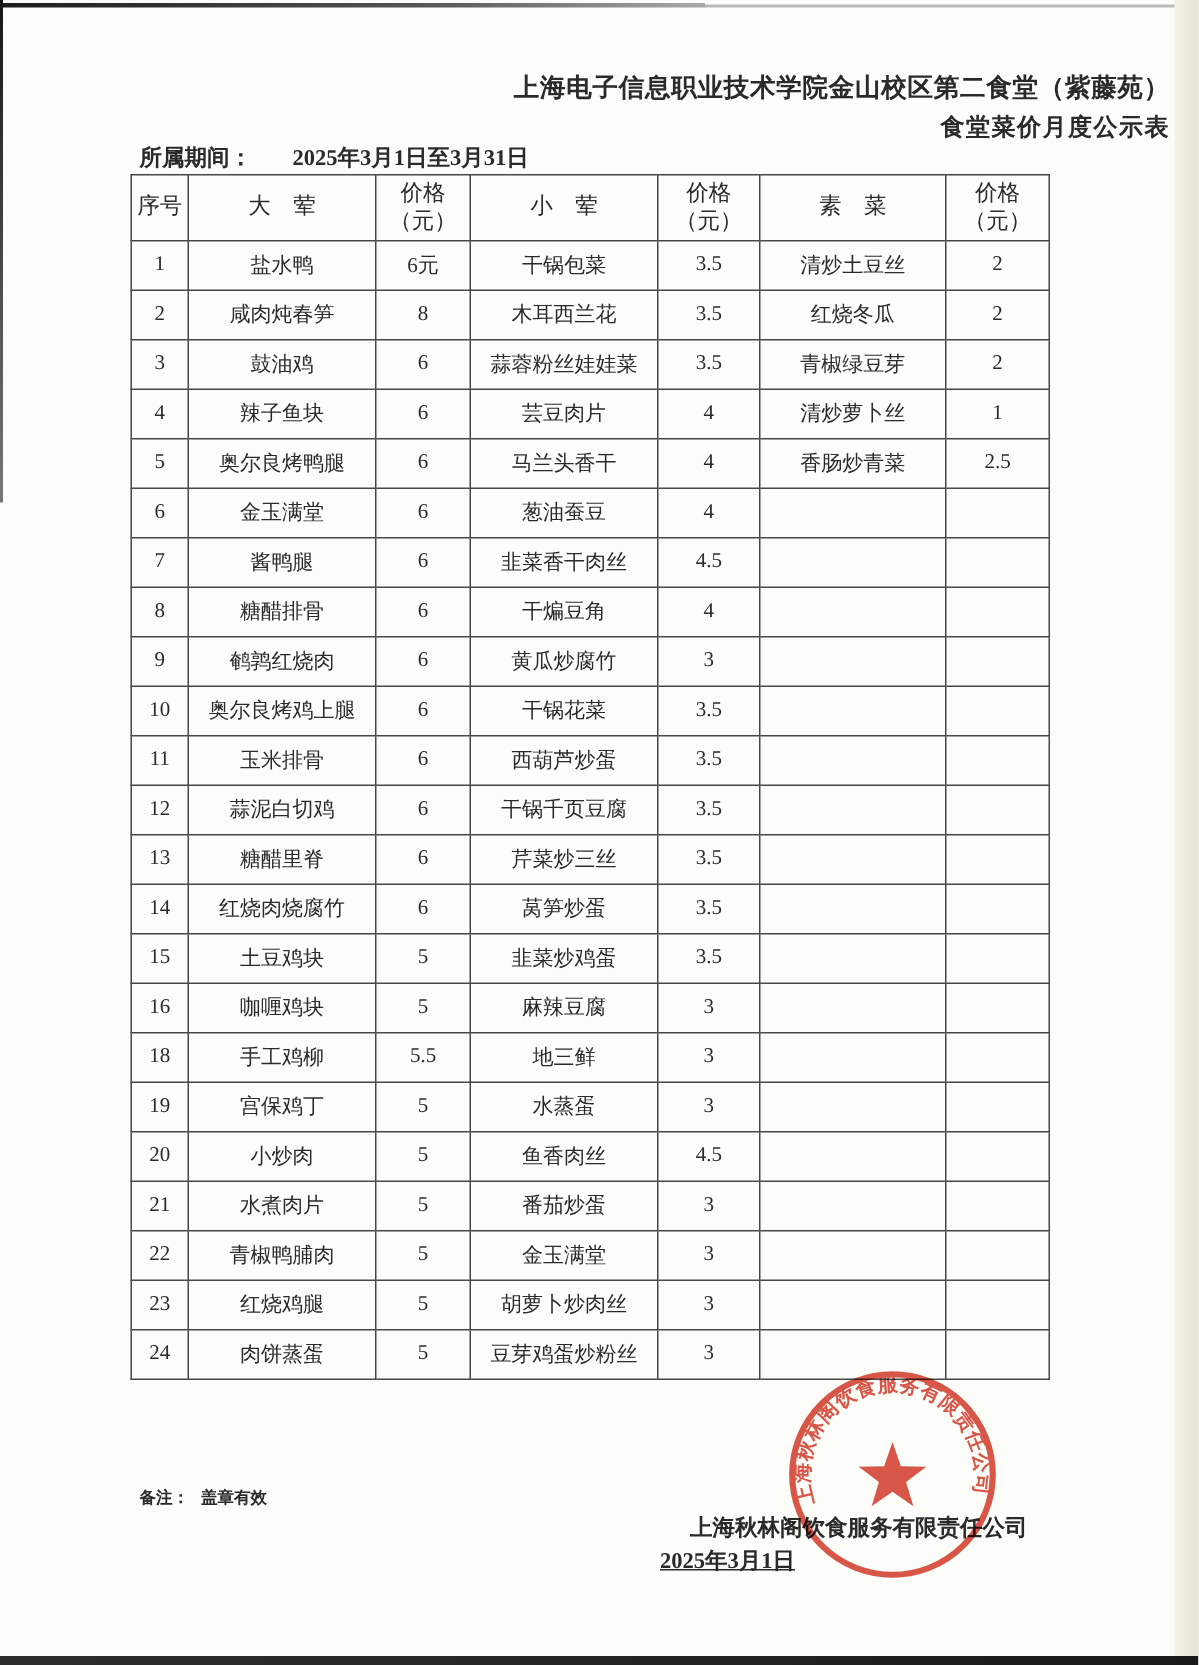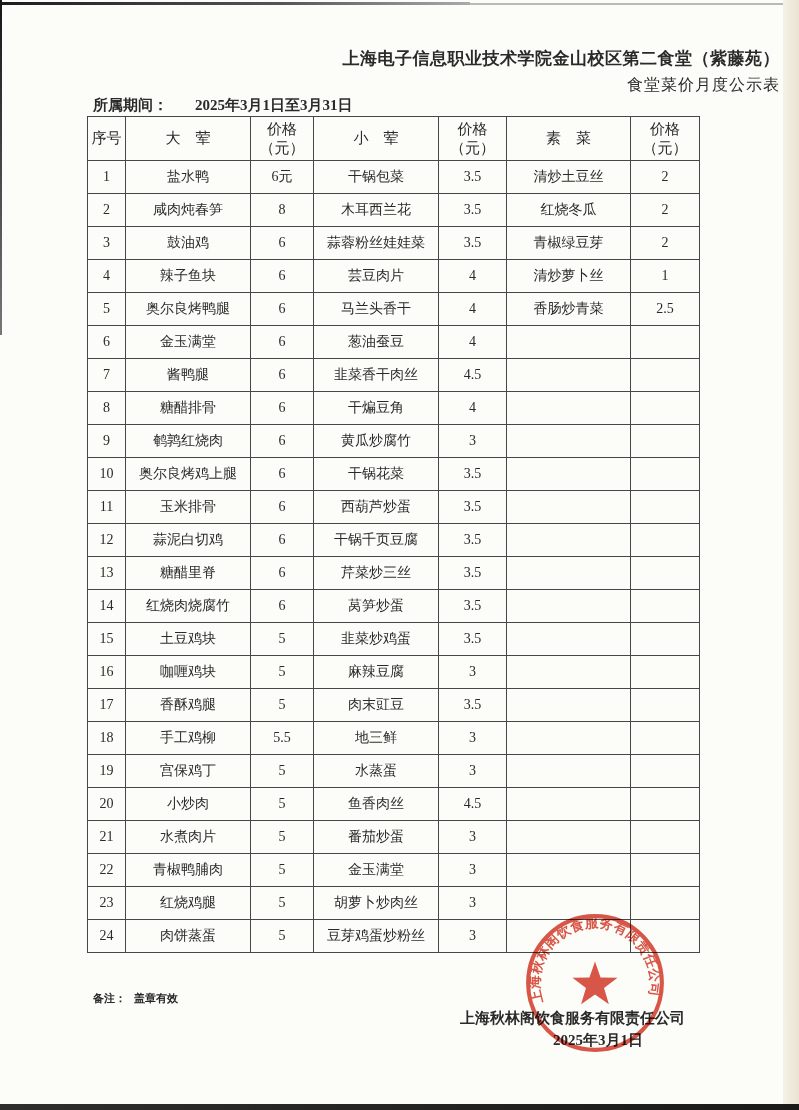--- a/index.html
+++ b/index.html
@@ -19,21 +19,21 @@
   .artifact-top-right{position:absolute;top:3px;left:470px;width:329px;height:2px;background:#b9b9b6;}
   .artifact-left{position:absolute;top:0;left:0;width:2px;height:335px;
     background:linear-gradient(to bottom,#161616,#777);}
   .artifact-bottom{position:absolute;bottom:0;left:0;width:799px;height:6px;
     background:linear-gradient(to right,#2e2e2c,#1a1a18);}
   .artifact-right{position:absolute;top:0;right:0;width:16px;height:1104px;
     background:linear-gradient(to right,#f4f1e6,#e9e3d2);}
 
   .titles{position:absolute;top:47px;left:0;width:780px;text-align:right;}
   .title-line1{font-size:17px;font-weight:bold;letter-spacing:0.5px;}
-  .title-line2{font-size:16px;font-weight:normal;margin-top:5px;letter-spacing:1px;}
+  .title-line2{font-size:16px;font-weight:bold;margin-top:5px;letter-spacing:1px;}
 
   .period-row{position:absolute;top:96px;left:93px;font-size:15px;font-weight:bold;}
   .period-value{margin-left:27px;font-weight:bold;}
 
   table.menu-table{
     position:absolute;top:116px;left:87px;width:612px;
     border-collapse:collapse;table-layout:fixed;
     background:transparent;
   }
   .menu-table th,.menu-table td{
@@ -44,21 +44,21 @@
   }
   .menu-table thead tr{height:44px;margin-top:12px;}
   .menu-table tbody tr{height:33px;}
   .menu-table th{font-size:15px;line-height:1.25;}
 
   .note-row{position:absolute;top:991px;left:93px;font-size:11px;font-weight:bold;}
   .note-value{margin-left:8px;}
 
   .footer{position:absolute;top:1009px;left:440px;width:245px;font-size:15px;font-weight:bold;}
   .footer-company{text-align:right;}
-  .footer-date{text-align:right;padding-right:42px;margin-top:3px;}
+  .footer-date{text-align:left;padding-right:42px;margin-top:3px;text-decoration:underline;}
 
   .stamp{
     position:absolute;left:523px;top:910px;width:144px;height:146px;
     mix-blend-mode:multiply;opacity:0.88;
     pointer-events:none;
   }
 </style>
 </head>
 <body>
 
@@ -256,29 +256,20 @@
         <tr>
           <td>16</td>
           <td>咖喱鸡块</td>
           <td>5</td>
           <td>麻辣豆腐</td>
           <td>3</td>
           <td></td>
           <td></td>
         </tr>
         <tr>
-          <td>17</td>
-          <td>香酥鸡腿</td>
-          <td>5</td>
-          <td>肉末豇豆</td>
-          <td>3.5</td>
-          <td></td>
-          <td></td>
-        </tr>
-        <tr>
           <td>18</td>
           <td>手工鸡柳</td>
           <td>5.5</td>
           <td>地三鲜</td>
           <td>3</td>
           <td></td>
           <td></td>
         </tr>
         <tr>
           <td>19</td>

